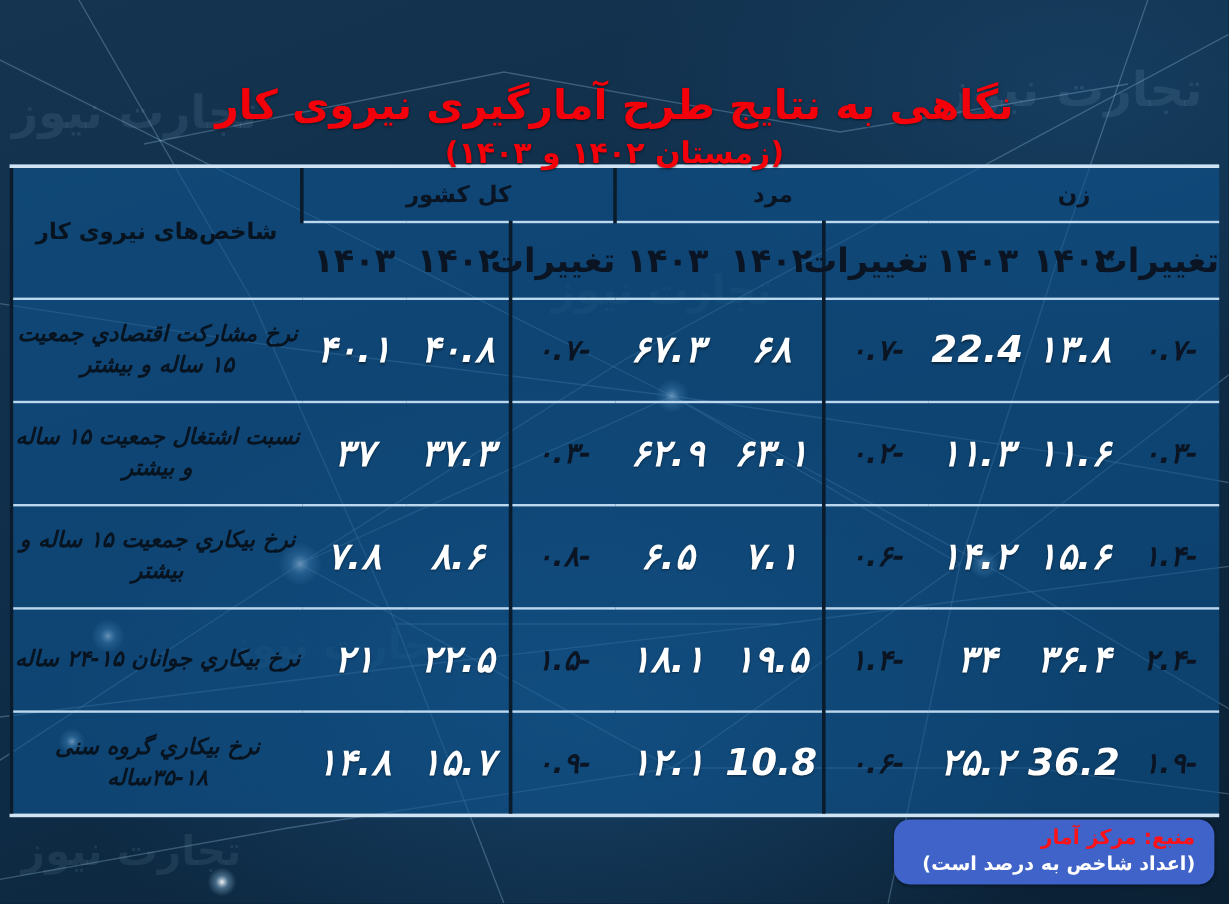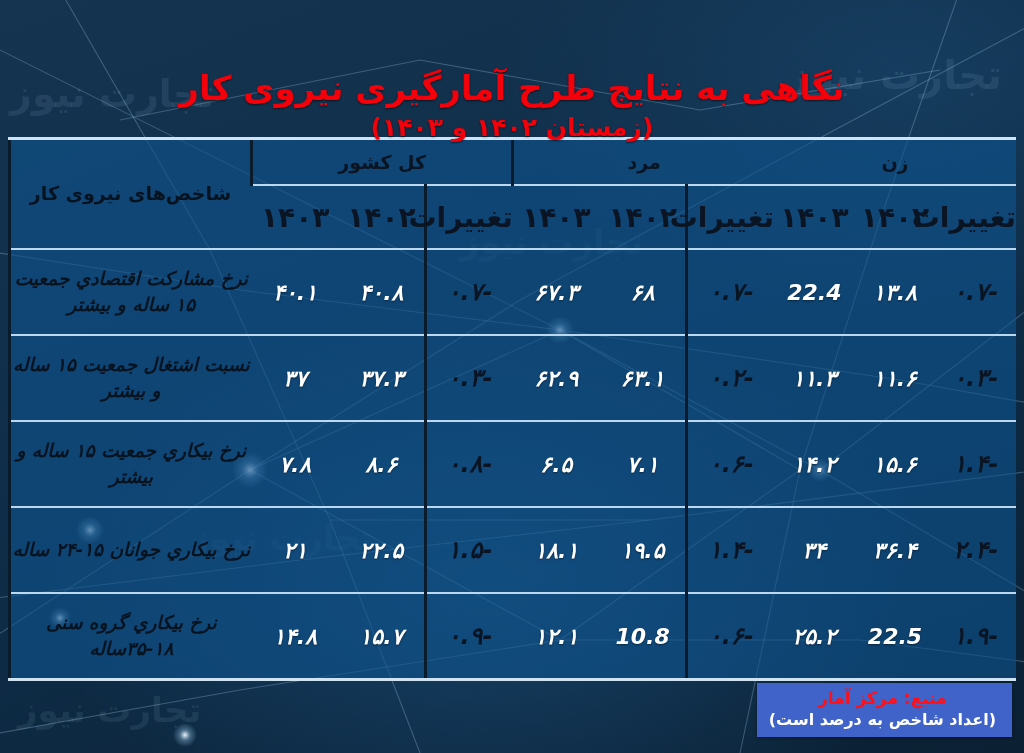--- a/index.html
+++ b/index.html
@@ -109,21 +109,21 @@
   th.indicator-head {
     color: #081320;
     font-size: 19px;
     line-height: 1.35;
     padding: 0 10px;
   }
 
   td.val {
     height: 84px;
     color: #ffffff;
-    font-size: 22px;
+    font-size: 31px;
     text-shadow: 0 1px 2px rgba(0,0,0,0.45);
   }
   td.val.chg {
     color: #0a1422;
     text-shadow: none;
     font-size: 24px;
   }
   td.rowlabel {
     color: #081320;
     font-size: 18.5px;
@@ -131,24 +131,25 @@
     padding: 6px 10px;
     text-align: center;
   }
 
   
   .source-box {
     position: absolute;
     top: 683px;
     right: 12px;
     background: #3f63c8;
-    padding: 5px 16px 7px 12px;
-    text-align: center;
+    padding: 5px 16px 7px 24px;
+    text-align: right;
     z-index: 6;
     box-shadow: 0 1px 3px rgba(0,0,0,0.4);
+    border-radius: 13px;
   }
   .source-main {
     color: #ff1118;
     font-size: 17px;
     font-weight: bold;
     line-height: 1.25;
     margin: 0;
   }
   .source-note {
     color: #ffffff;
@@ -284,21 +285,21 @@
           <td class="val chg grp-div">-۱.۴</td>
           <td class="val">۱۹.۵</td>
           <td class="val">۱۸.۱</td>
           <td class="val chg grp-div">-۱.۵</td>
           <td class="val">۲۲.۵</td>
           <td class="val">۲۱</td>
           <td class="rowlabel ind-div">نرخ بیکاري جوانان ۱۵-۲۴ ساله</td>
         </tr>
         <tr class="row-line">
           <td class="val chg">-۱.۹</td>
-          <td class="val">22.5</td>
+          <td class="val">36.2</td>
           <td class="val">۲۵.۲</td>
           <td class="val chg grp-div">-۰.۶</td>
           <td class="val">10.8</td>
           <td class="val">۱۲.۱</td>
           <td class="val chg grp-div">-۰.۹</td>
           <td class="val">۱۵.۷</td>
           <td class="val">۱۴.۸</td>
           <td class="rowlabel ind-div">نرخ بیکاري گروه سنی ۱۸-۳۵ساله</td>
         </tr>
       </tbody>

